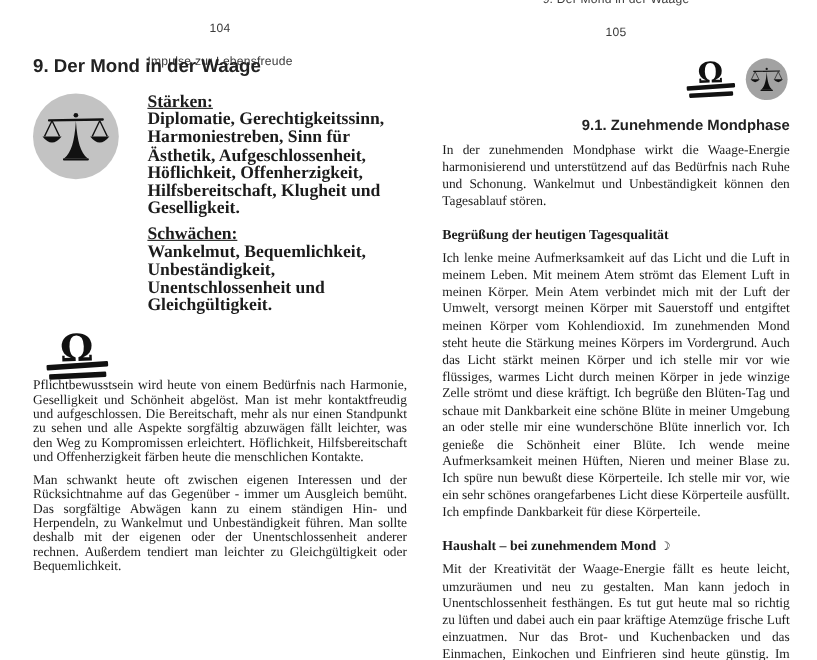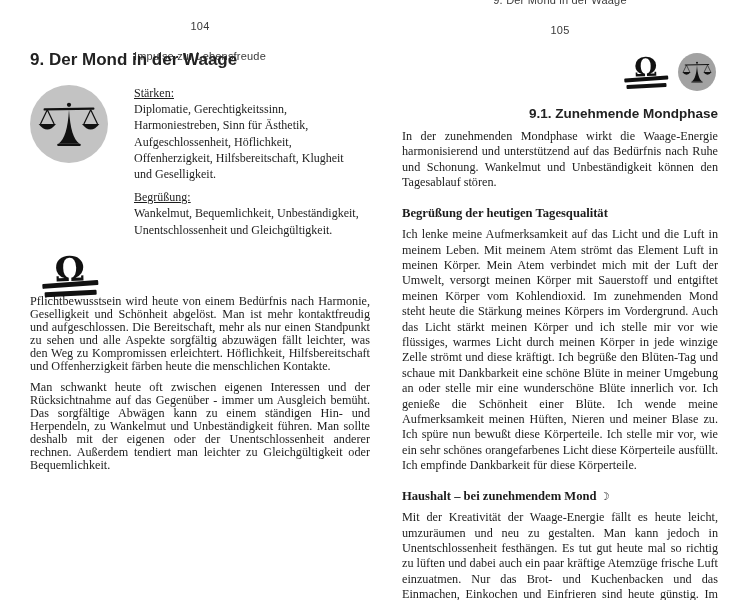--- a/index.html
+++ b/index.html
@@ -30,21 +30,21 @@
     font-size:17px; font-weight:700; color:#222;
     margin-bottom:15px;
   }
   .figure-row { display:flex; gap:26px; }
   .circle-badge {
     border-radius:50%; flex:0 0 auto;
     display:flex; align-items:center; justify-content:center;
   }
   .circle-badge.big   { width:78px; height:78px; background:#c3c3c3; }
   .circle-badge.small { width:38px; height:38px; background:#a2a2a2; }
-  .traits { width:226px; font-size:12px; line-height:16.2px; font-weight:400; }
+  .traits { width:226px; font-size:16px; line-height:16.2px; font-weight:700; }
   .trait-label { text-decoration:underline; }
   .trait-text { margin-bottom:7px; }
 
   
   .libra { position:relative; display:inline-block; transform:rotate(-2deg); }
   .libra .omega {
     display:block; text-align:center;
     font-family:"DejaVu Serif", serif; font-weight:700;
     color:#111; line-height:.86;
   }
@@ -121,21 +121,21 @@
 
     <div class="figure-row">
       <div class="circle-badge big">
         <svg class="scales" width="62" height="54" viewBox="0 0 100 80">
           <use href="#scales-glyph"></use>
         </svg>
       </div>
       <div class="traits">
         <span class="trait-label">Stärken:</span>
         <div class="trait-text">Diplomatie, Gerechtigkeitssinn, Harmoniestreben, Sinn für Ästhetik, Aufgeschlossenheit, Höflichkeit, Offenherzigkeit, Hilfsbereitschaft, Klugheit und Geselligkeit.</div>
-        <span class="trait-label">Begrüßung:</span>
+        <span class="trait-label">Schwächen:</span>
         <div class="trait-text">Wankelmut, Bequemlichkeit, Unbeständigkeit, Unentschlossenheit und Gleichgültigkeit.</div>
       </div>
     </div>
 
     <div class="libra big">
       <span class="omega">Ω</span>
       <div class="bar bar1"></div>
       <div class="bar bar2"></div>
     </div>
 

